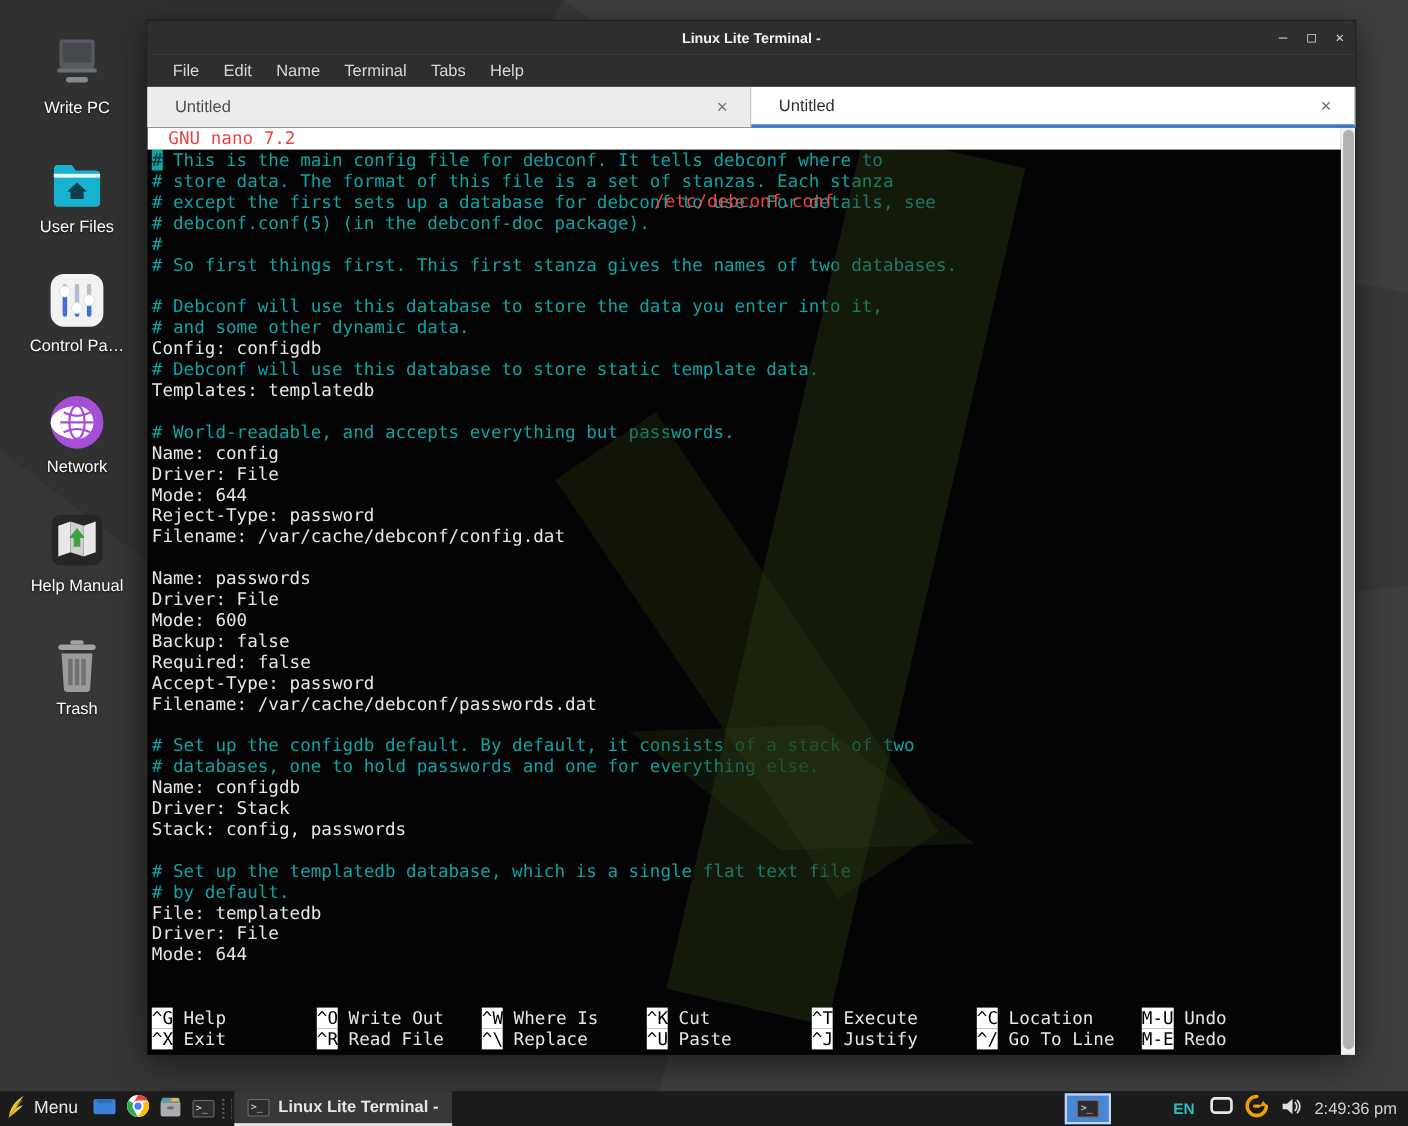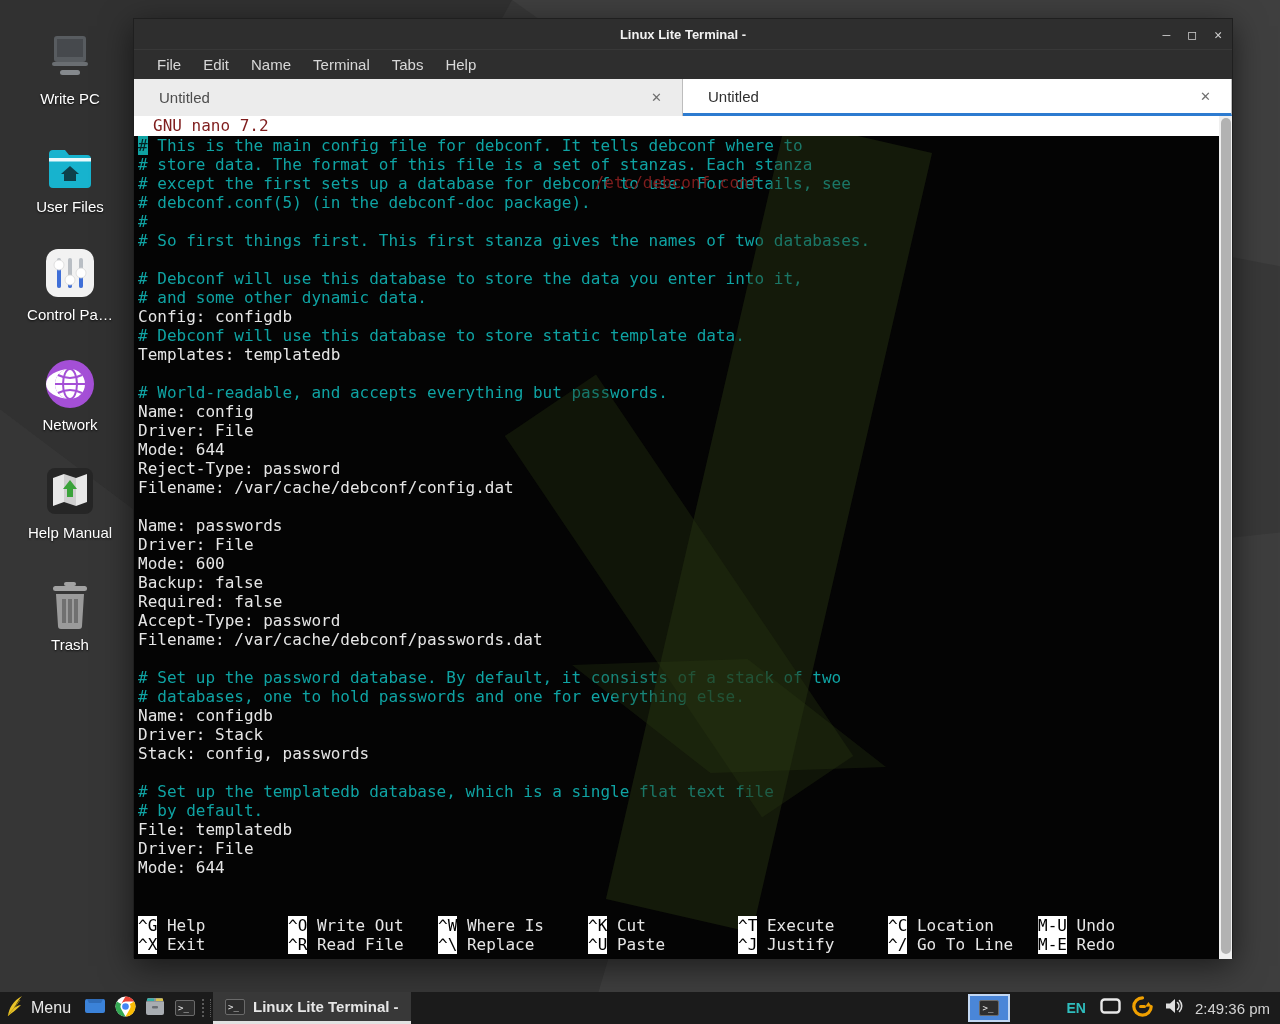--- a/index.html
+++ b/index.html
@@ -39,21 +39,21 @@
   .tab.active .tab-label { color:#2f2f2f; }
 
   
   .term { position:relative; height:843px; background:#040404; overflow:hidden;
           font-family:"DejaVu Sans Mono", monospace; font-size:16px; cursor:text; }
   .wm { position:absolute; pointer-events:none; }
   .wm1 { left:560px; top:10px; width:150px; height:800px; background:#2c3a14; opacity:.42; transform:rotate(13deg); }
   .wm2 { left:490px; top:250px; width:110px; height:460px; background:#26330f; opacity:.38; transform:rotate(-34deg); }
   .wm3 { left:430px; top:540px; width:330px; height:120px; background:#2c3a14; opacity:.30; transform:rotate(18deg); clip-path:polygon(0 50%, 50% 0, 100% 50%, 50% 100%); }
 
-  .nano-header { position:relative; height:20px; margin-right:13px; background:#ffffff; color:#7f1d1d; white-space:pre; }
+  .nano-header { position:relative; height:20px; margin-right:13px; background:#ffffff; color:#ef4444; white-space:pre; }
   .nano-app { position:absolute; left:19px; top:0; }
   .nano-path { display:block; text-align:center; }
 
   .tline { height:19px; line-height:19px; padding-left:4px; white-space:pre; color:var(--term-fg); }
   .tline.cmt { color:var(--comment); }
   .cursor { background:var(--comment); color:#042222; }
 
   .shortcuts { position:absolute; left:4px; right:20px; bottom:5px; }
   .srow { height:19px; line-height:19px; white-space:pre; }
   .sitem { display:inline-block; width:150px; color:var(--term-fg); }
@@ -240,21 +240,21 @@
           <div class="tline pln">Filename: /var/cache/debconf/config.dat</div>
           <div class="tline pln"></div>
           <div class="tline pln">Name: passwords</div>
           <div class="tline pln">Driver: File</div>
           <div class="tline pln">Mode: 600</div>
           <div class="tline pln">Backup: false</div>
           <div class="tline pln">Required: false</div>
           <div class="tline pln">Accept-Type: password</div>
           <div class="tline pln">Filename: /var/cache/debconf/passwords.dat</div>
           <div class="tline pln"></div>
-          <div class="tline cmt"># Set up the password database. By default, it consists of a stack of two</div>
+          <div class="tline cmt"># Set up the configdb default. By default, it consists of a stack of two</div>
           <div class="tline cmt"># databases, one to hold passwords and one for everything else.</div>
           <div class="tline pln">Name: configdb</div>
           <div class="tline pln">Driver: Stack</div>
           <div class="tline pln">Stack: config, passwords</div>
           <div class="tline pln"></div>
           <div class="tline cmt"># Set up the templatedb database, which is a single flat text file</div>
           <div class="tline cmt"># by default.</div>
           <div class="tline pln">File: templatedb</div>
           <div class="tline pln">Driver: File</div>
           <div class="tline pln">Mode: 644</div>

